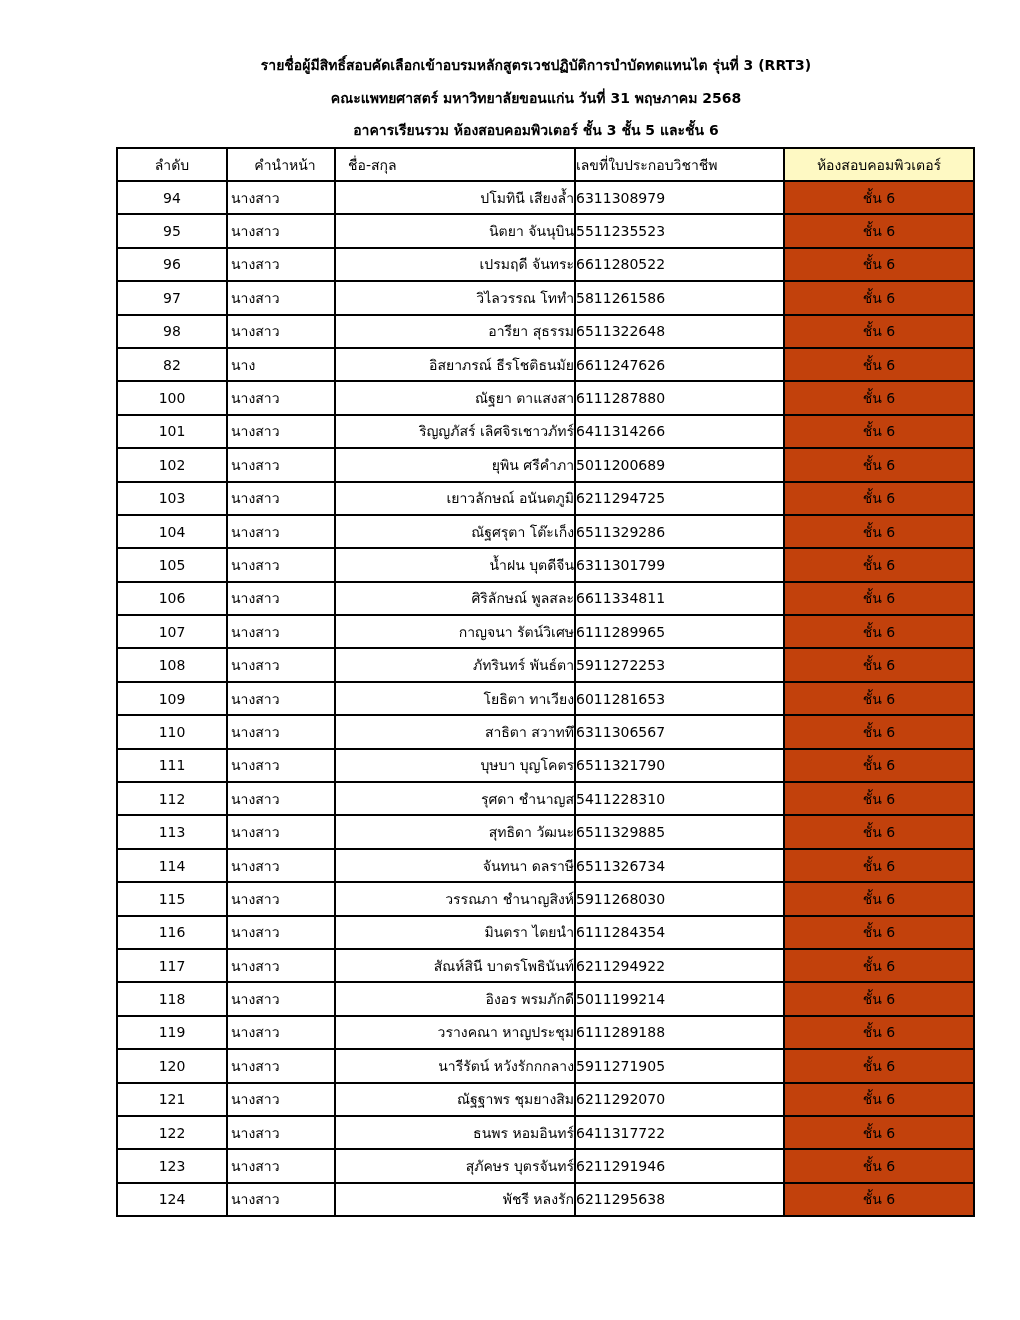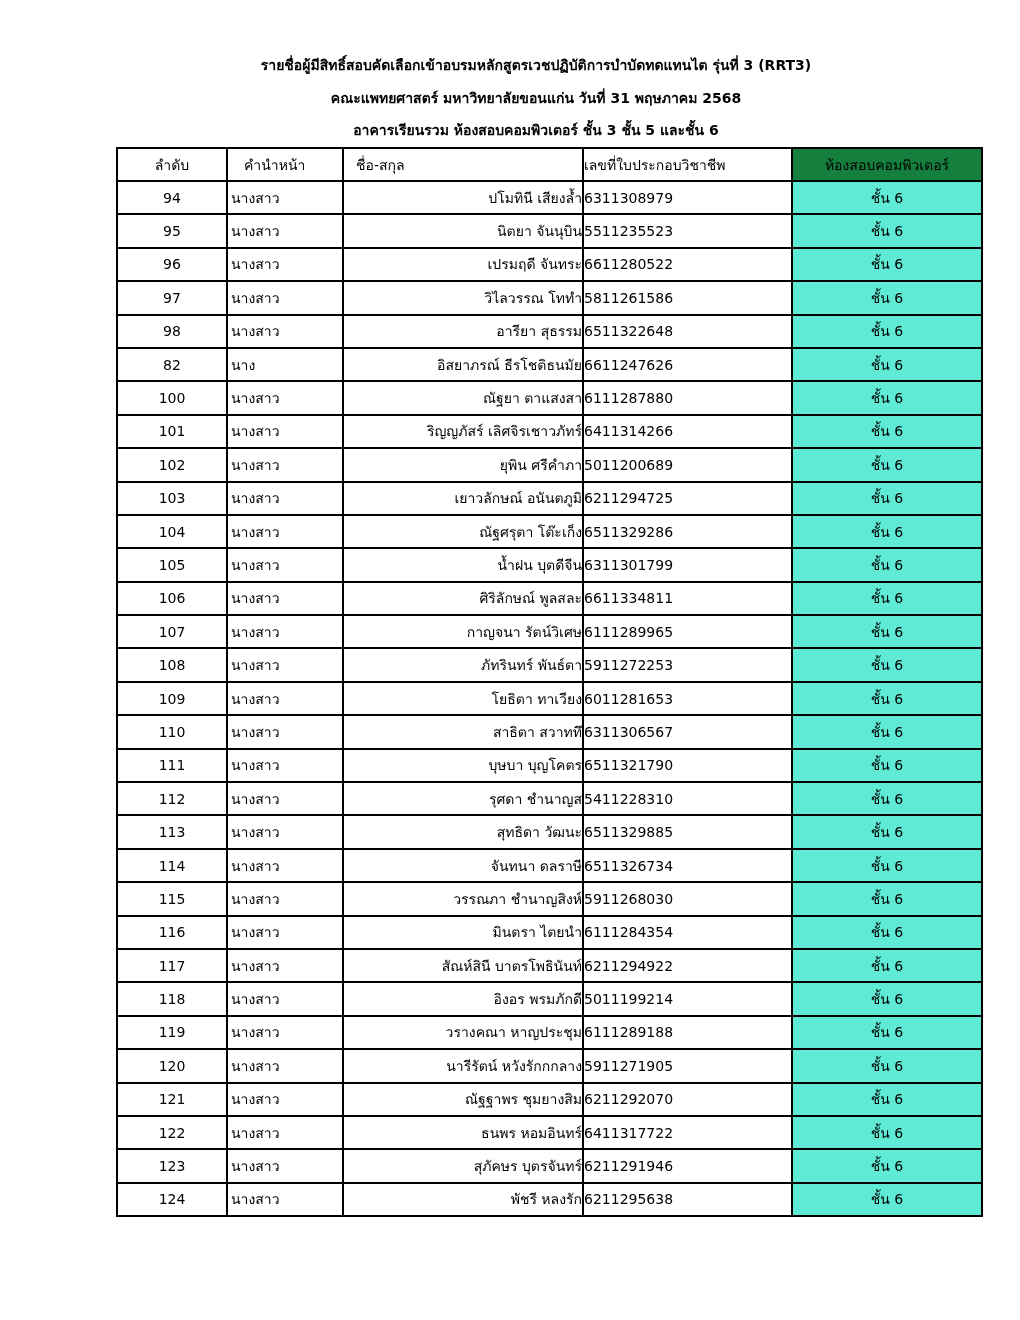--- a/index.html
+++ b/index.html
@@ -7,23 +7,23 @@
   .titles { position:absolute; left:0; top:50px; width:1072px; text-align:center; }
   .title-line { font-size:14px; font-weight:bold; height:31px; line-height:31px; white-space:nowrap; }
   .title-line.l2 { height:34px; line-height:34px; }
   table { position:absolute; left:116px; top:147px; border-collapse:collapse; table-layout:fixed; width:838px; }
   td, th { border:2px solid #000; height:31.4px; padding:0; font-size:14px; font-weight:normal; white-space:nowrap; overflow:hidden; }
   th { height:31px; }
   .c-no { width:108px; text-align:center; }
   .c-title { width:98px; text-align:left; padding-left:3px; }
   .c-name { width:226px; text-align:right; padding-left:12px; }
   .c-lic { width:207px; text-align:left; }
-  .c-room { width:188px; text-align:center; background:#5eead4; }
-  th.c-room { background:#15803d; }
-  th.c-title { text-align:left; padding-left:16px; }
+  .c-room { width:188px; text-align:center; background:#c2410c; }
+  th.c-room { background:#fef9c3; }
+  th.c-title { text-align:center; padding-left:8px; }
   th.c-name { text-align:left; padding-left:12px; }
 </style>
 </head>
 <body>
 
 <div class="titles">
   <div class="title-line">รายชื่อผู้มีสิทธิ์สอบคัดเลือกเข้าอบรมหลักสูตรเวชปฏิบัติการบำบัดทดแทนไต รุ่นที่ 3  (RRT3)</div>
   <div class="title-line l2">คณะแพทยศาสตร์ มหาวิทยาลัยขอนแก่น วันที่ 31 พฤษภาคม 2568</div>
   <div class="title-line">อาคารเรียนรวม ห้องสอบคอมพิวเตอร์ ชั้น 3 ชั้น 5 และชั้น 6</div>
 </div>

